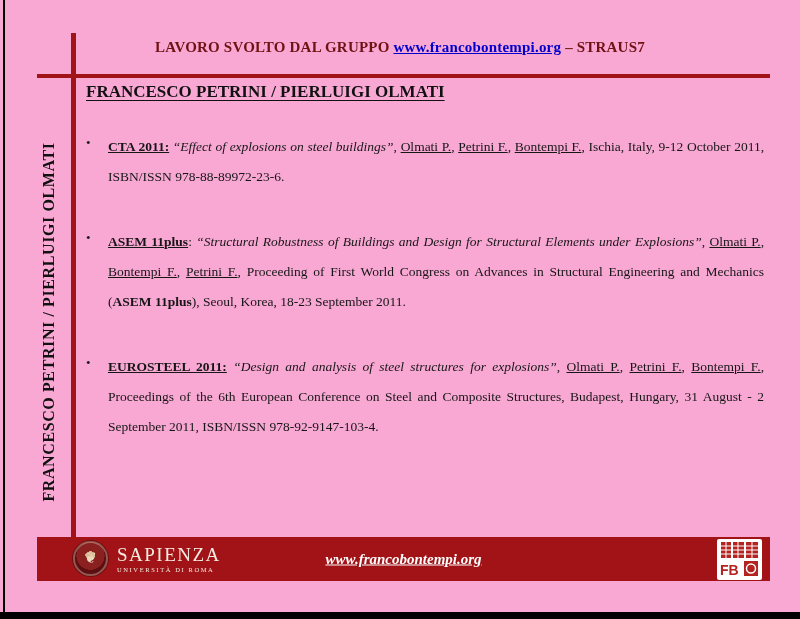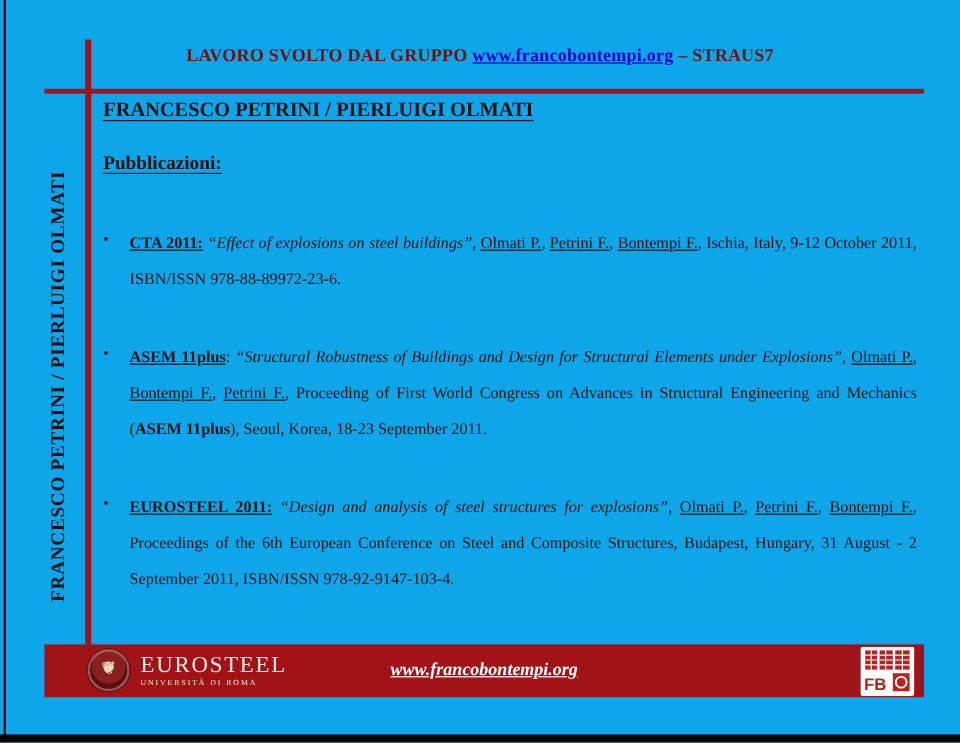--- a/index.html
+++ b/index.html
@@ -1,16 +1,16 @@
 <!DOCTYPE html>
 <html><head>
 <meta charset="utf-8">
 <style>
   html,body{margin:0;padding:0;background:#fff;}
-  .slide{position:relative;width:800px;height:619px;background:#0ea5e9;
+  .slide{position:relative;width:800px;height:619px;background:#f9a8d4;
          font-family:"Liberation Serif",serif;overflow:hidden;}
 
   
   .edge-left{position:absolute;left:3px;top:0;width:2px;height:619px;background:#000;}
   .edge-bottom{position:absolute;left:0;bottom:0;width:800px;height:7px;background:#000;}
 
   
   .vline{position:absolute;left:71px;top:33px;width:5px;height:504px;background:#a11316;}
   .hline{position:absolute;left:37px;top:74px;width:733px;height:4px;background:#a11316;}
 
@@ -65,21 +65,20 @@
 
   <div class="vline"></div>
   <div class="hline"></div>
 
   <div class="header"><span>LAVORO SVOLTO DAL GRUPPO </span><a href="#">www.francobontempi.org</a><span> – STRAUS7</span></div>
 
   <div class="side-label">FRANCESCO PETRINI / PIERLUIGI OLMATI</div>
 
   <div class="main">
     <p class="title-wrap"><span class="title">FRANCESCO PETRINI / PIERLUIGI OLMATI</span></p>
-    <p class="section-wrap"><span class="section">Pubblicazioni:</span></p>
 
     <ul class="pubs">
       <li class="pub">
         <span class="bullet">•</span>
         <p class="pub-text"><span class="seg" data-style="label">CTA 2011:</span><span class="seg" data-style="plain"> </span><span class="seg" data-style="italic">“Effect of explosions on steel buildings”</span><span class="seg" data-style="plain">, </span><span class="seg" data-style="author">Olmati P.</span><span class="seg" data-style="plain">, </span><span class="seg" data-style="author">Petrini F.</span><span class="seg" data-style="plain">, </span><span class="seg" data-style="author">Bontempi F.</span><span class="seg" data-style="plain">, Ischia, Italy, 9-12 October 2011, ISBN/ISSN 978-88-89972-23-6.</span></p>
       </li>
 
       <li class="pub">
         <span class="bullet">•</span>
         <p class="pub-text"><span class="seg" data-style="label">ASEM 11plus</span><span class="seg" data-style="plain">: </span><span class="seg" data-style="italic">“Structural Robustness of Buildings and Design for Structural Elements under Explosions”</span><span class="seg" data-style="plain">, </span><span class="seg" data-style="author">Olmati P.</span><span class="seg" data-style="plain">, </span><span class="seg" data-style="author">Bontempi F.</span><span class="seg" data-style="plain">, </span><span class="seg" data-style="author">Petrini F.</span><span class="seg" data-style="plain">, Proceeding of First World Congress on Advances in Structural Engineering and Mechanics (</span><span class="seg" data-style="bold">ASEM 11plus</span><span class="seg" data-style="plain">), Seoul, Korea, 18-23 September 2011.</span></p>
@@ -91,21 +90,21 @@
       </li>
     </ul>
   </div>
 
   <div class="footer">
     <div class="sapienza">
       <div class="emblem">
           <span>❦</span>
         </div>
       <div class="saptext">
-        <div class="sapname">EUROSTEEL</div>
+        <div class="sapname">SAPIENZA</div>
         <div class="sapsub">UNIVERSITÀ DI ROMA</div>
       </div>
     </div>
 
     <a href="#" class="footer-url">www.francobontempi.org</a>
 
     <svg class="seal" viewBox="0 0 45 41" xmlns="http://www.w3.org/2000/svg">
       <rect x="0" y="0" width="45" height="41" rx="2" fill="#ffffff"></rect>
       <g fill="#b3231f">
         <rect x="4" y="3" width="10" height="16"></rect>

